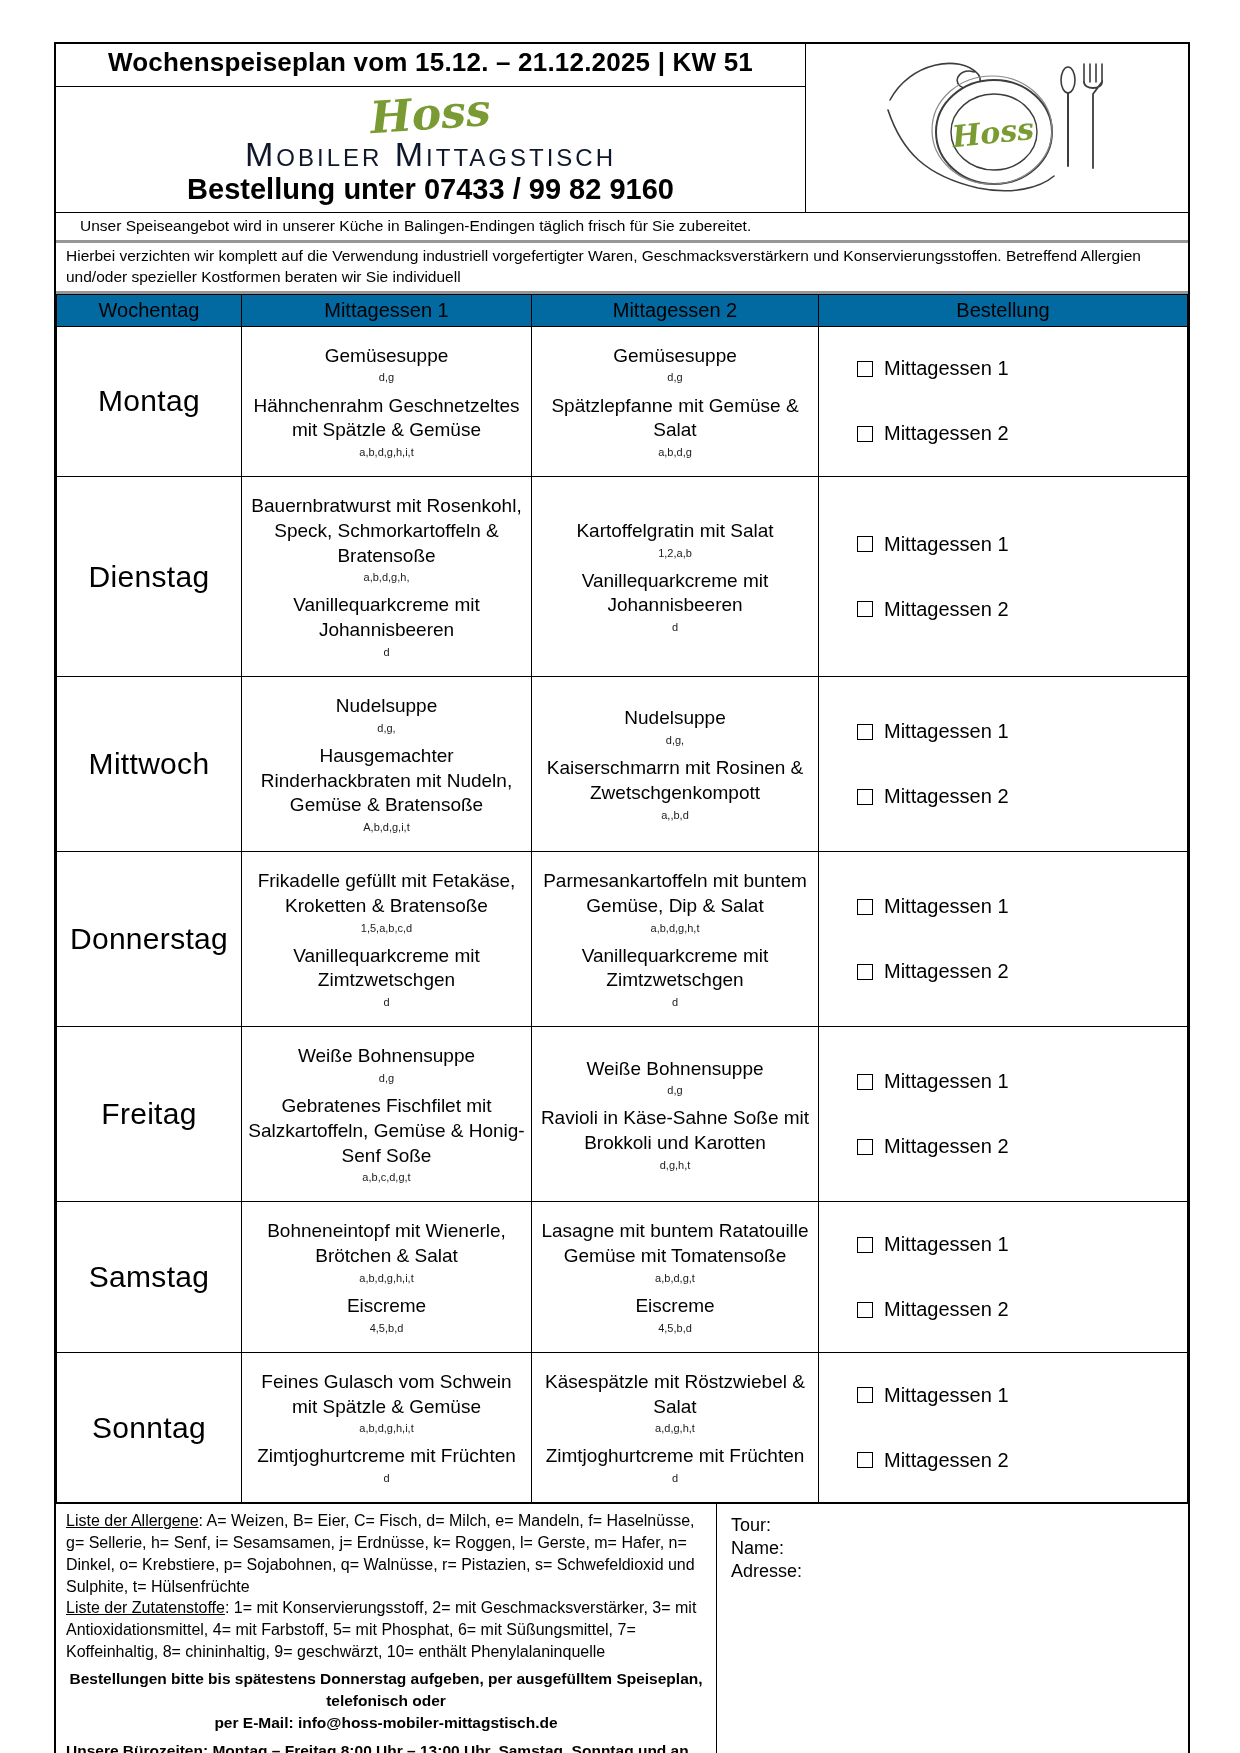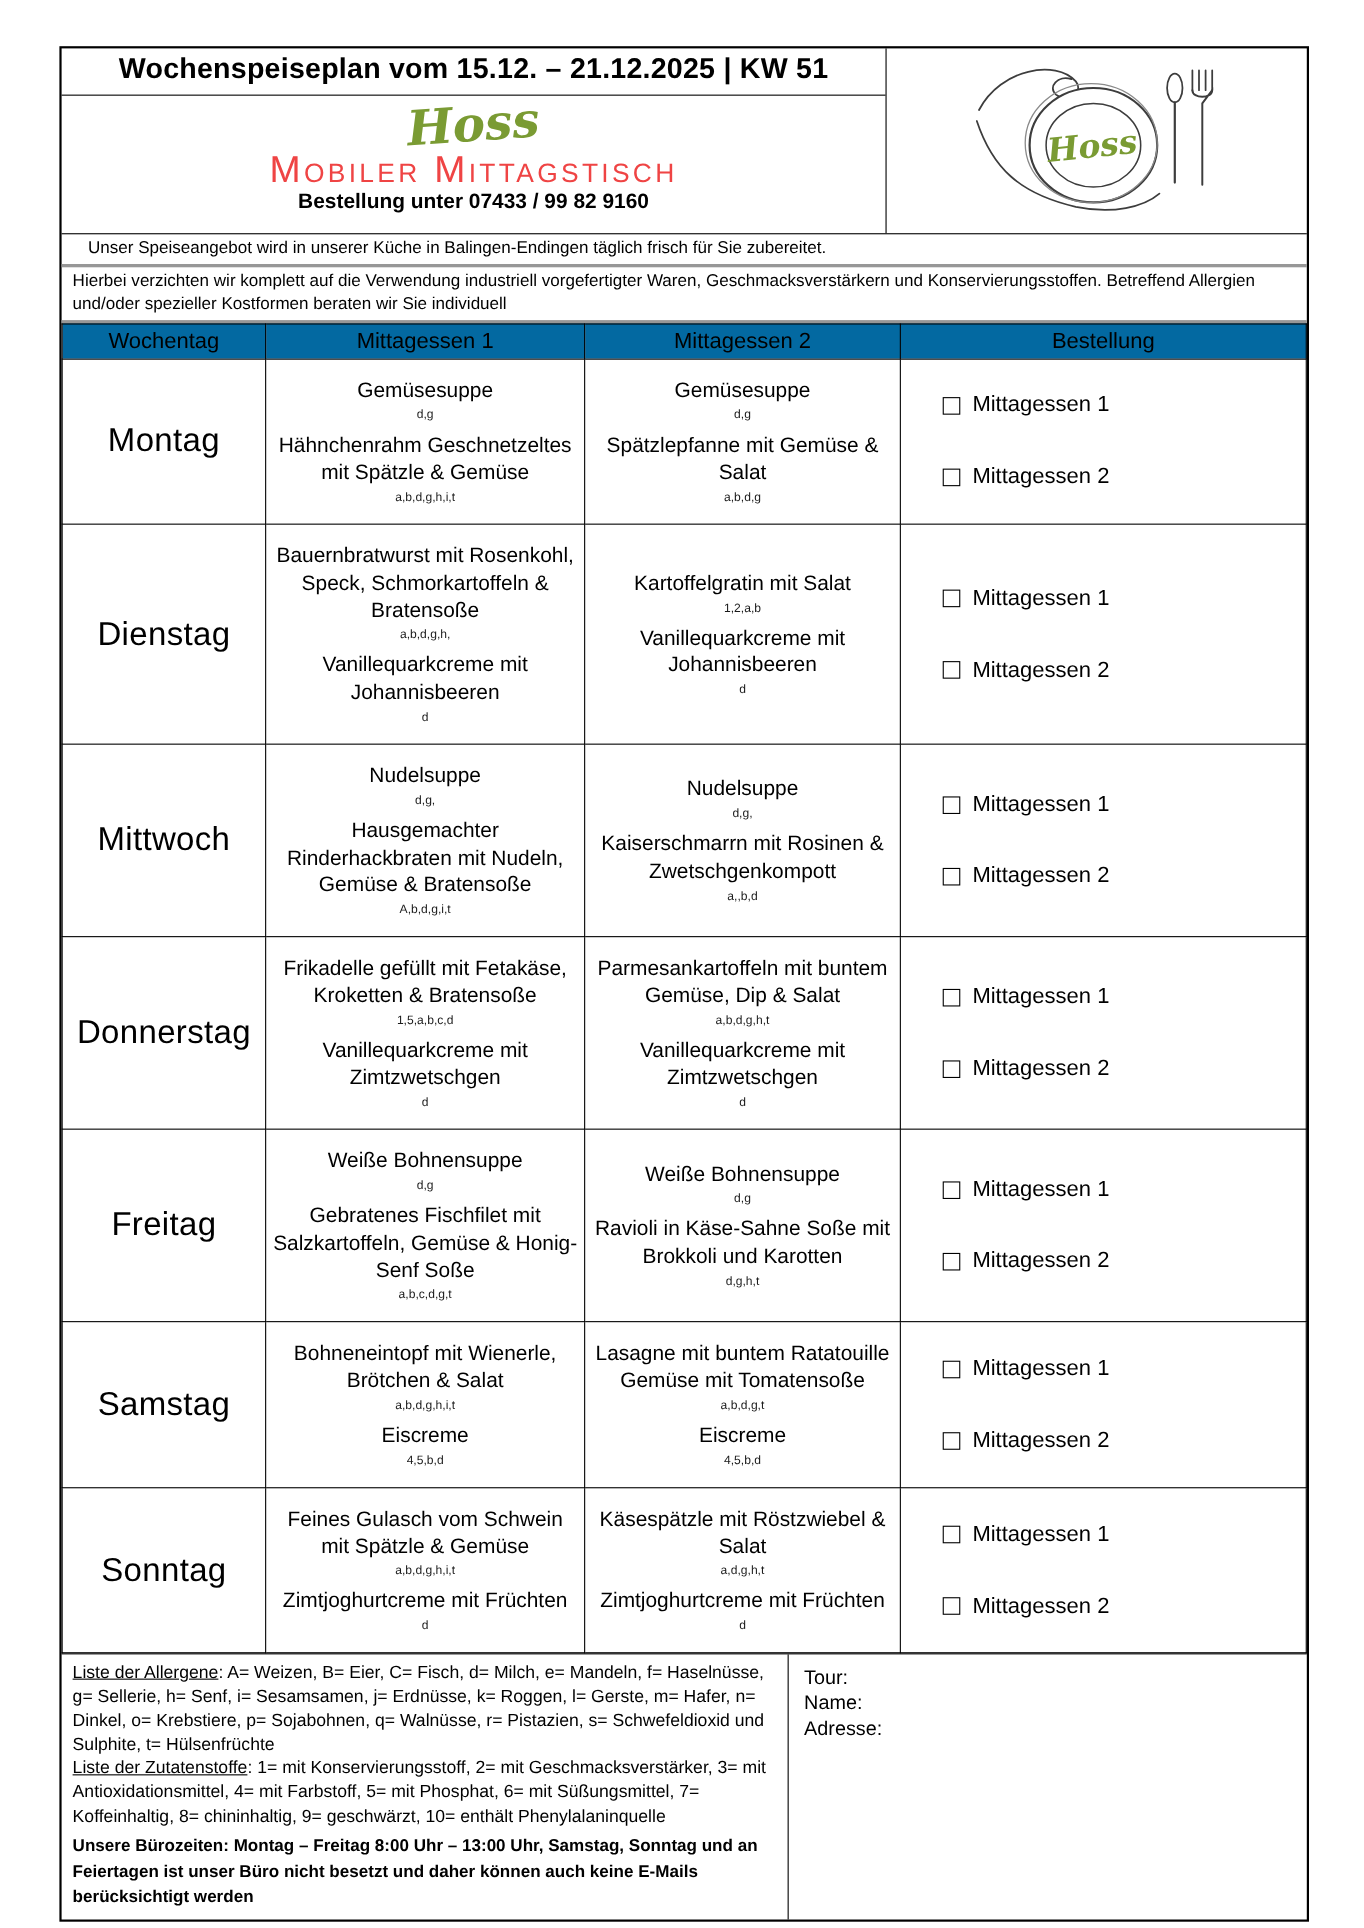--- a/index.html
+++ b/index.html
@@ -23,23 +23,23 @@
     letter-spacing:.2px;
   }
   .brand-block { text-align:center; padding:4px 0 6px; }
   .brand-script {
     font-family:"DejaVu Serif","Liberation Serif",serif;
     font-style:italic; font-weight:bold; font-size:44px; line-height:1.05;
     display:inline-block; transform:rotate(-4deg);
   }
   .brand-caps {
     font-variant:small-caps; font-size:34px; line-height:1.05;
-    letter-spacing:3px; color:#ef4444; font-weight:normal;
-  }
-  .order-line { font-size:19px; font-weight:bold; line-height:1.1; margin-top:1px; }
+    letter-spacing:3px; color:#0f172a; font-weight:normal;
+  }
+  .order-line { font-size:29px; font-weight:bold; line-height:1.1; margin-top:1px; }
   .header-right { flex:1; display:flex; align-items:center; justify-content:center; padding:4px; }
 
   
   .info-row { font-size:15.5px; padding:3px 10px; line-height:1.35; }
   .info-row-1 { border-top:1.5px solid #000; border-bottom:3px solid #979797;padding-left:24px; }
   .info-row-2 { border-bottom:3px solid #979797; }
 
   
   table.menu { width:100%; border-collapse:collapse; table-layout:fixed; }
   table.menu th, table.menu td { border:1.5px solid #000; }
@@ -379,20 +379,24 @@
             </div>
           </td>
         </tr>
       </tbody>
   </table>
 
   <div class="footer">
     <div class="footer-left">
       <div class="legend"><span class="lbl">Liste der Allergene</span><span>: A= Weizen, B= Eier, C= Fisch, d= Milch, e= Mandeln, f= Haselnüsse, g= Sellerie,  h= Senf, i= Sesamsamen, j= Erdnüsse, k= Roggen, l= Gerste, m= Hafer, n= Dinkel, o= Krebstiere, p= Sojabohnen, q= Walnüsse, r= Pistazien, s= Schwefeldioxid und Sulphite, t= Hülsenfrüchte</span></div>
       <div class="legend"><span class="lbl">Liste der Zutatenstoffe</span><span>: 1= mit Konservierungsstoff, 2= mit Geschmacksverstärker, 3= mit Antioxidationsmittel, 4= mit Farbstoff, 5= mit Phosphat, 6= mit Süßungsmittel, 7= Koffeinhaltig, 8= chininhaltig, 9= geschwärzt, 10= enthält Phenylalaninquelle</span></div>
+      <div class="order-note">
+        <div>Bestellungen bitte bis spätestens Donnerstag aufgeben, per ausgefülltem Speiseplan, telefonisch oder</div>
+        <div>per E-Mail: info@hoss-mobiler-mittagstisch.de</div>
+      </div>
       <div class="office-note">Unsere Bürozeiten: Montag – Freitag 8:00 Uhr – 13:00 Uhr, Samstag, Sonntag und an Feiertagen ist unser Büro nicht besetzt und daher können auch keine E-Mails berücksichtigt werden</div>
     </div>
     <div class="footer-right">
       <div class="field-line">Tour:</div>
       <div class="field-line">Name:</div>
       <div class="field-line">Adresse:</div>
     </div>
   </div>
 
 </div>

